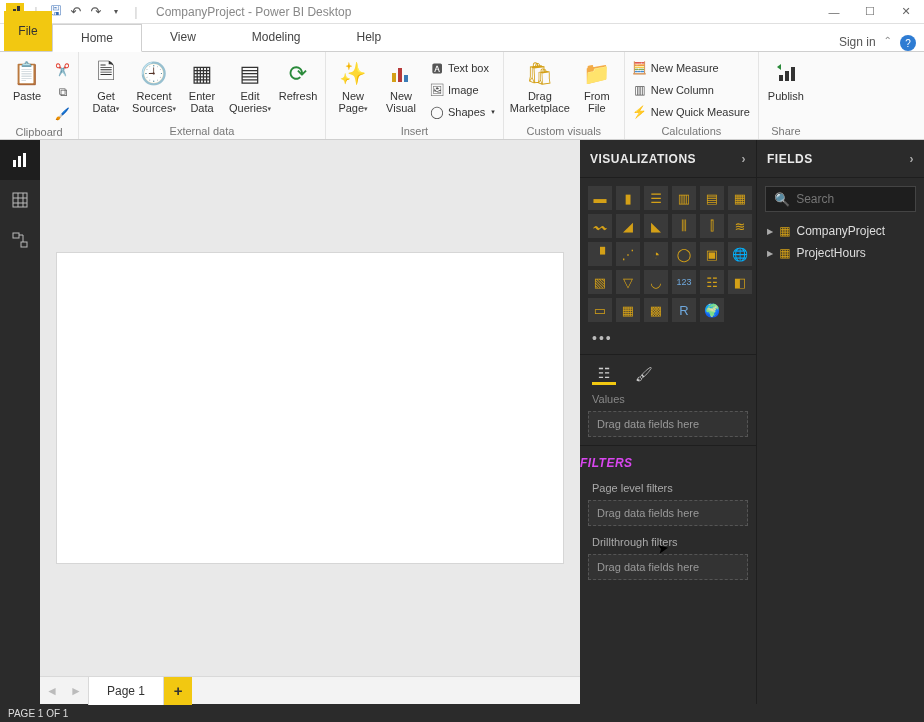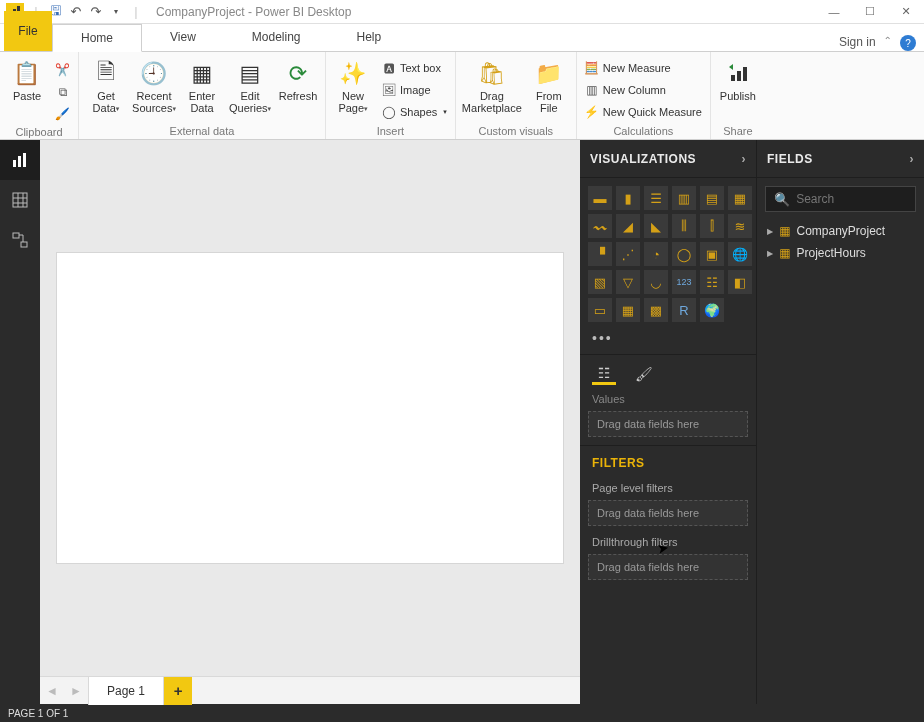--- a/index.html
+++ b/index.html
@@ -59,21 +59,21 @@
   .pane-header { height: 38px; display: flex; align-items: center; padding: 0 10px; font-size: 12px; font-weight: 600; letter-spacing: 0.5px; color: #eaeaea; border-bottom: 1px solid #1e1e1e; }
   .pane-header .chev { margin-left: auto; color: #aaa; cursor: pointer; }
   .viz-grid { display: grid; grid-template-columns: repeat(6, 24px); gap: 4px; padding: 8px 8px; }
   .viz-icon { width: 24px; height: 24px; background: #3a3a3a; display: flex; align-items: center; justify-content: center; color: #d4a017; font-size: 13px; cursor: pointer; }
   .viz-ellipsis { padding: 0 12px 8px 12px; color: #bbb; font-size: 14px; letter-spacing: 2px; }
   .format-tabs { display: flex; gap: 16px; padding: 8px 12px 0 12px; border-top: 1px solid #1e1e1e; }
   .ftab { width: 24px; height: 22px; display: flex; align-items: center; justify-content: center; color: #ccc; cursor: pointer; font-size: 14px; }
   .ftab.active { border-bottom: 3px solid #f2c811; }
   .section-label { font-size: 11px; color: #888; padding: 8px 12px 6px 12px; }
   .dropzone { margin: 0 8px 8px 8px; padding: 6px 8px; font-size: 11px; color: #999; border: 1px dashed #555; background: #333; }
-  .filters-header { font-size: 12px; font-weight: 600; padding: 10px 12px; border-top: 1px solid #1e1e1e; letter-spacing: 0.5px; color: #eab308; }
+  .filters-header { font-size: 12px; font-weight: 600; padding: 10px 0; border-top: 1px solid #1e1e1e; letter-spacing: 0.5px; color: #d946ef; font-style: italic; }
   .filter-group-label { font-size: 11px; color: #aaa; padding: 2px 12px 6px 12px; }
 
   
   .fields-pane { width: 168px; background: #2b2b2b; color: #ccc; display: flex; flex-direction: column; border-left: 1px solid #1e1e1e; }
   .search-box { margin: 8px 8px; height: 26px; background: #1e1e1e; border: 1px solid #444; display: flex; align-items: center; padding: 0 8px; }
   .search-box input { flex: 1; background: transparent; border: none; outline: none; color: #ccc; font-size: 12px; }
   .search-ico { color: #aaa; margin-right: 6px; font-size: 13px; }
   .field-item { display: flex; align-items: center; gap: 6px; padding: 4px 10px; font-size: 12px; color: #ddd; cursor: pointer; }
   .field-item .tri { font-size: 8px; color: #aaa; }
   .field-item .tableico { color: #d4a017; font-size: 12px; }
@@ -173,20 +173,30 @@
       </div>
     </div>
     <div class="ribbon-group-label">External data</div>
   </div>
 
   <div class="ribbon-group">
     <div class="ribbon-group-content">
       <div class="big-btn">
         <span class="ricon" style="color:#d4a017;">✨</span>
         <span class="rlabel"><span>New Page</span><span class="dd">▾</span></span>
+      </div>
+      <div class="big-btn">
+        <span class="ricon">
+          <svg width="22" height="22" viewBox="0 0 22 22">
+              <rect x="2" y="10" width="4" height="9" fill="#d4a017"></rect>
+              <rect x="8" y="5" width="4" height="14" fill="#b73a3a"></rect>
+              <rect x="14" y="12" width="4" height="7" fill="#3a7cb7"></rect>
+            </svg>
+        </span>
+        <span class="rlabel">New Visual</span>
       </div>
       <div class="small-stack" style="padding-top:2px;">
         <div class="small-btn">
             <span class="sicon">🅰</span>
             <span>Text box</span>
           </div>
         <div class="small-btn">
             <span class="sicon">🖼</span>
             <span>Image</span>
           </div>

